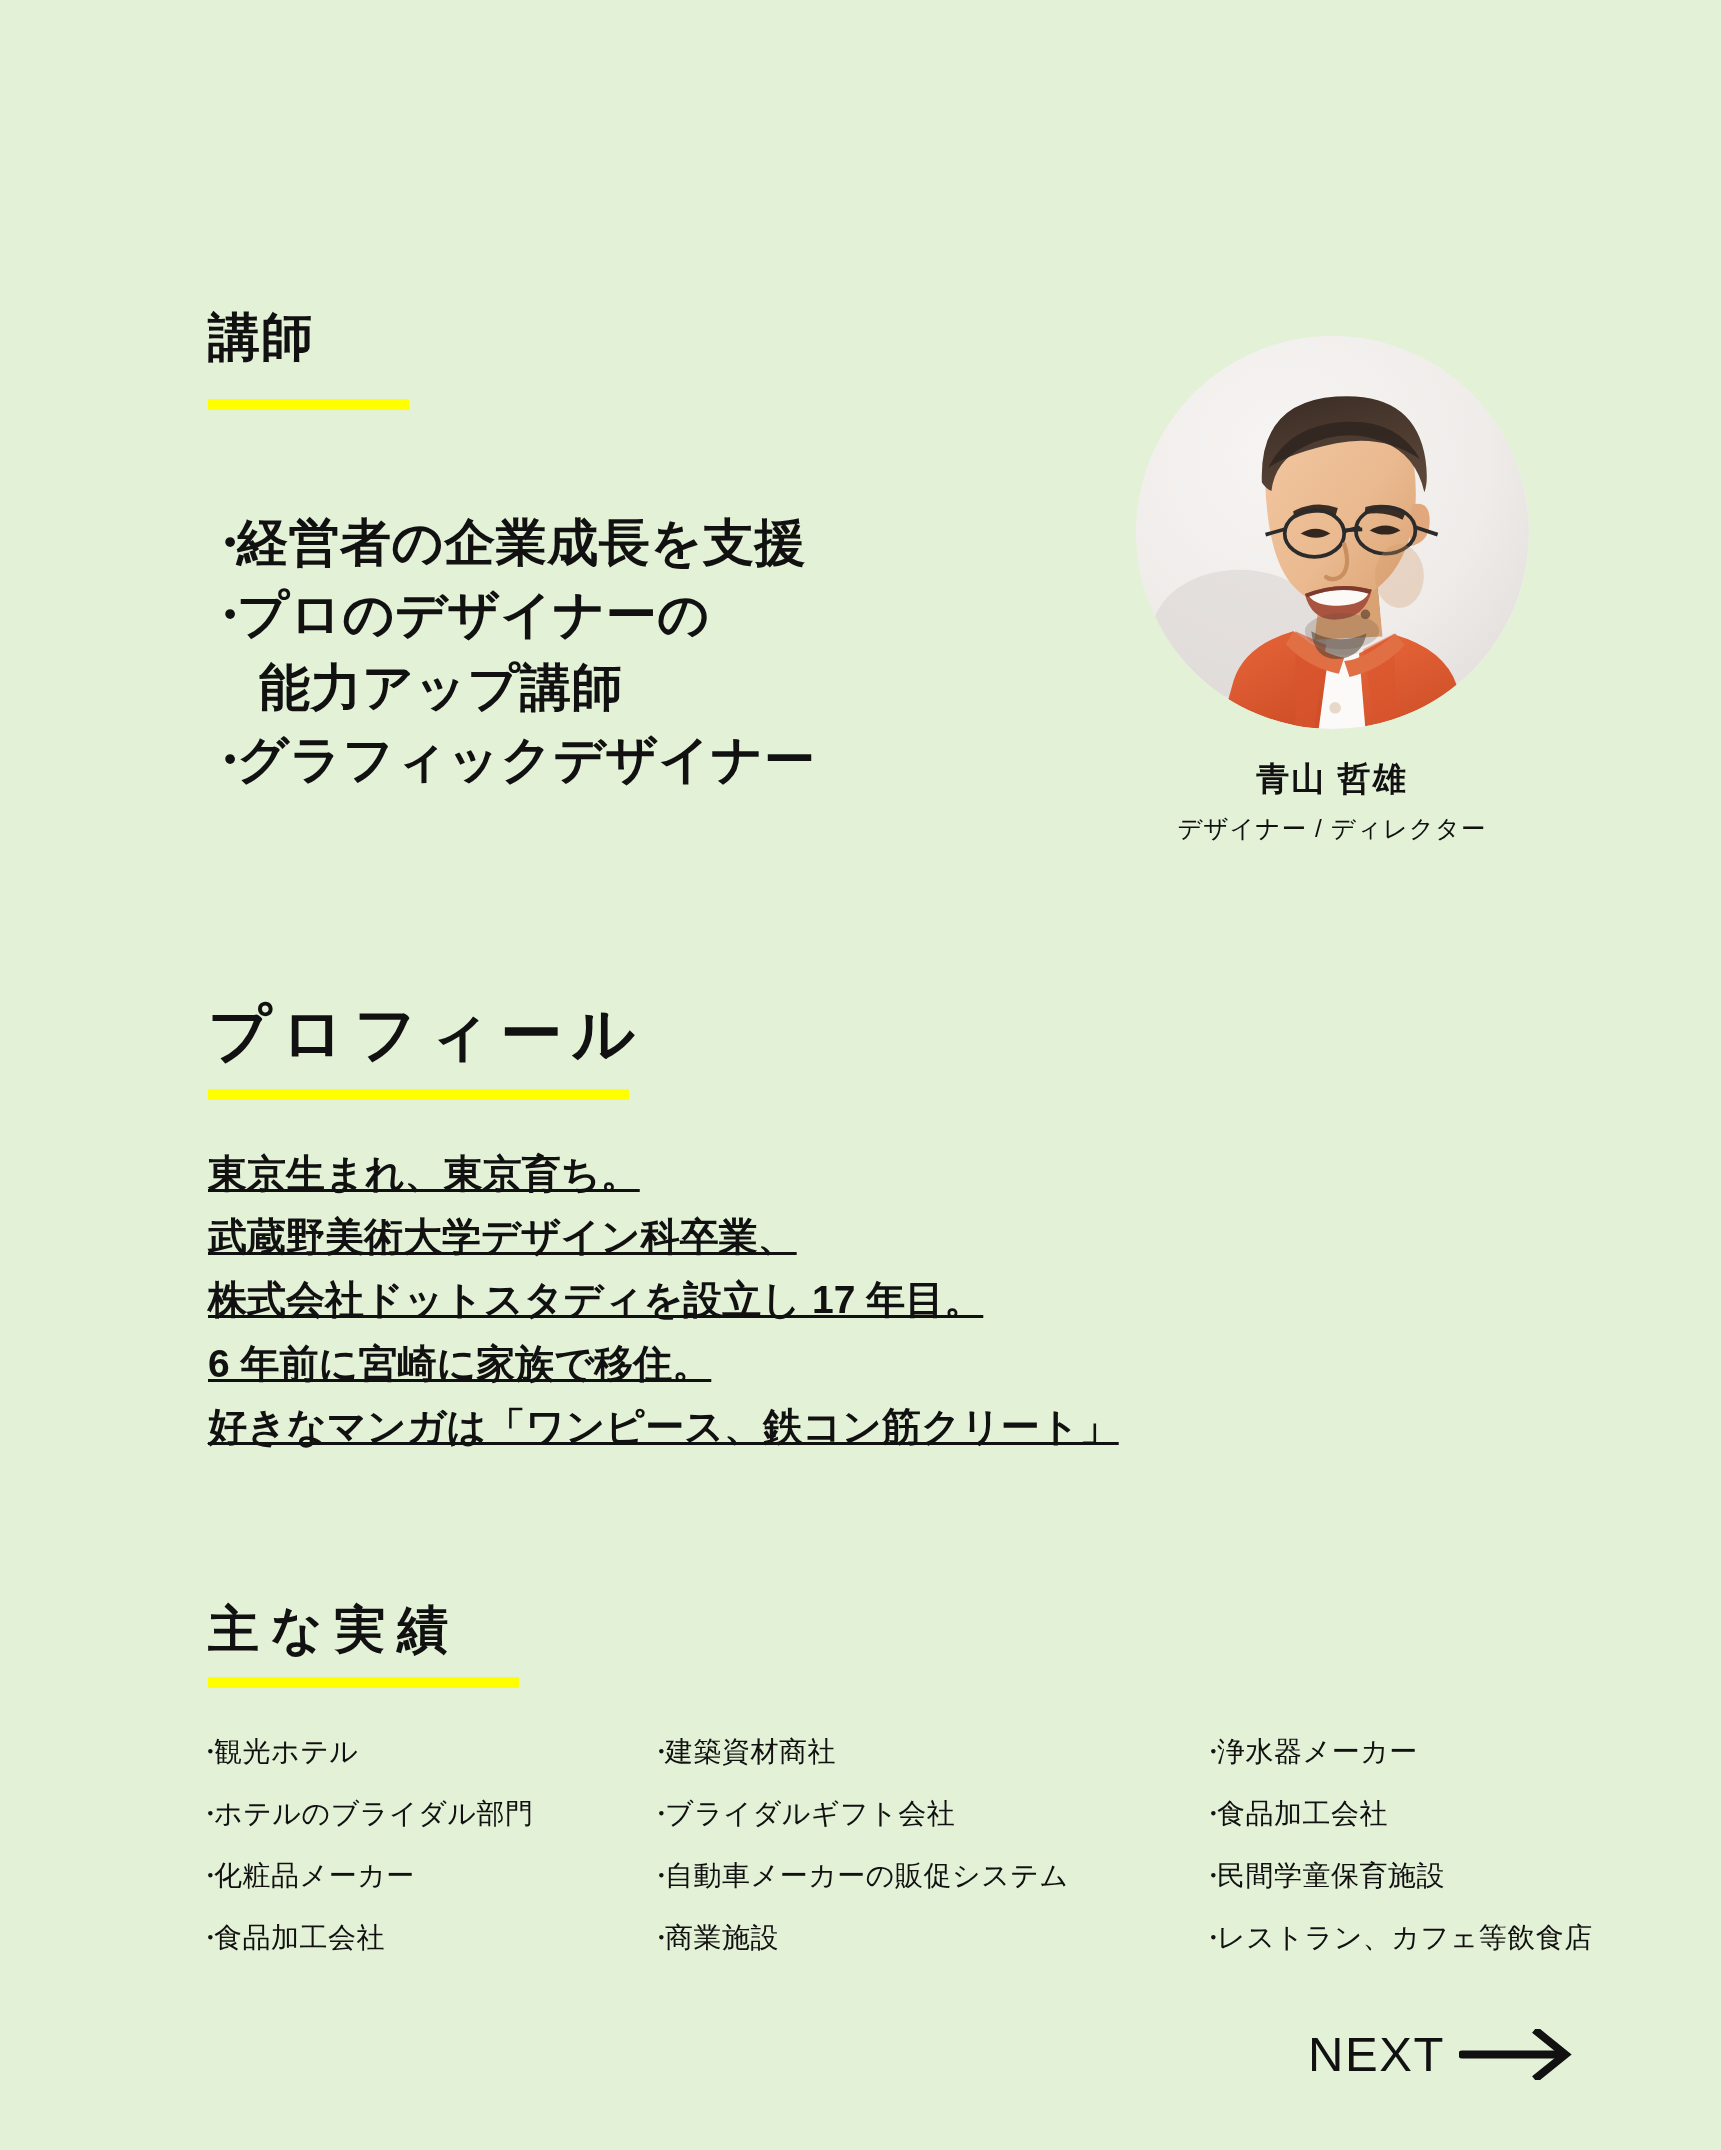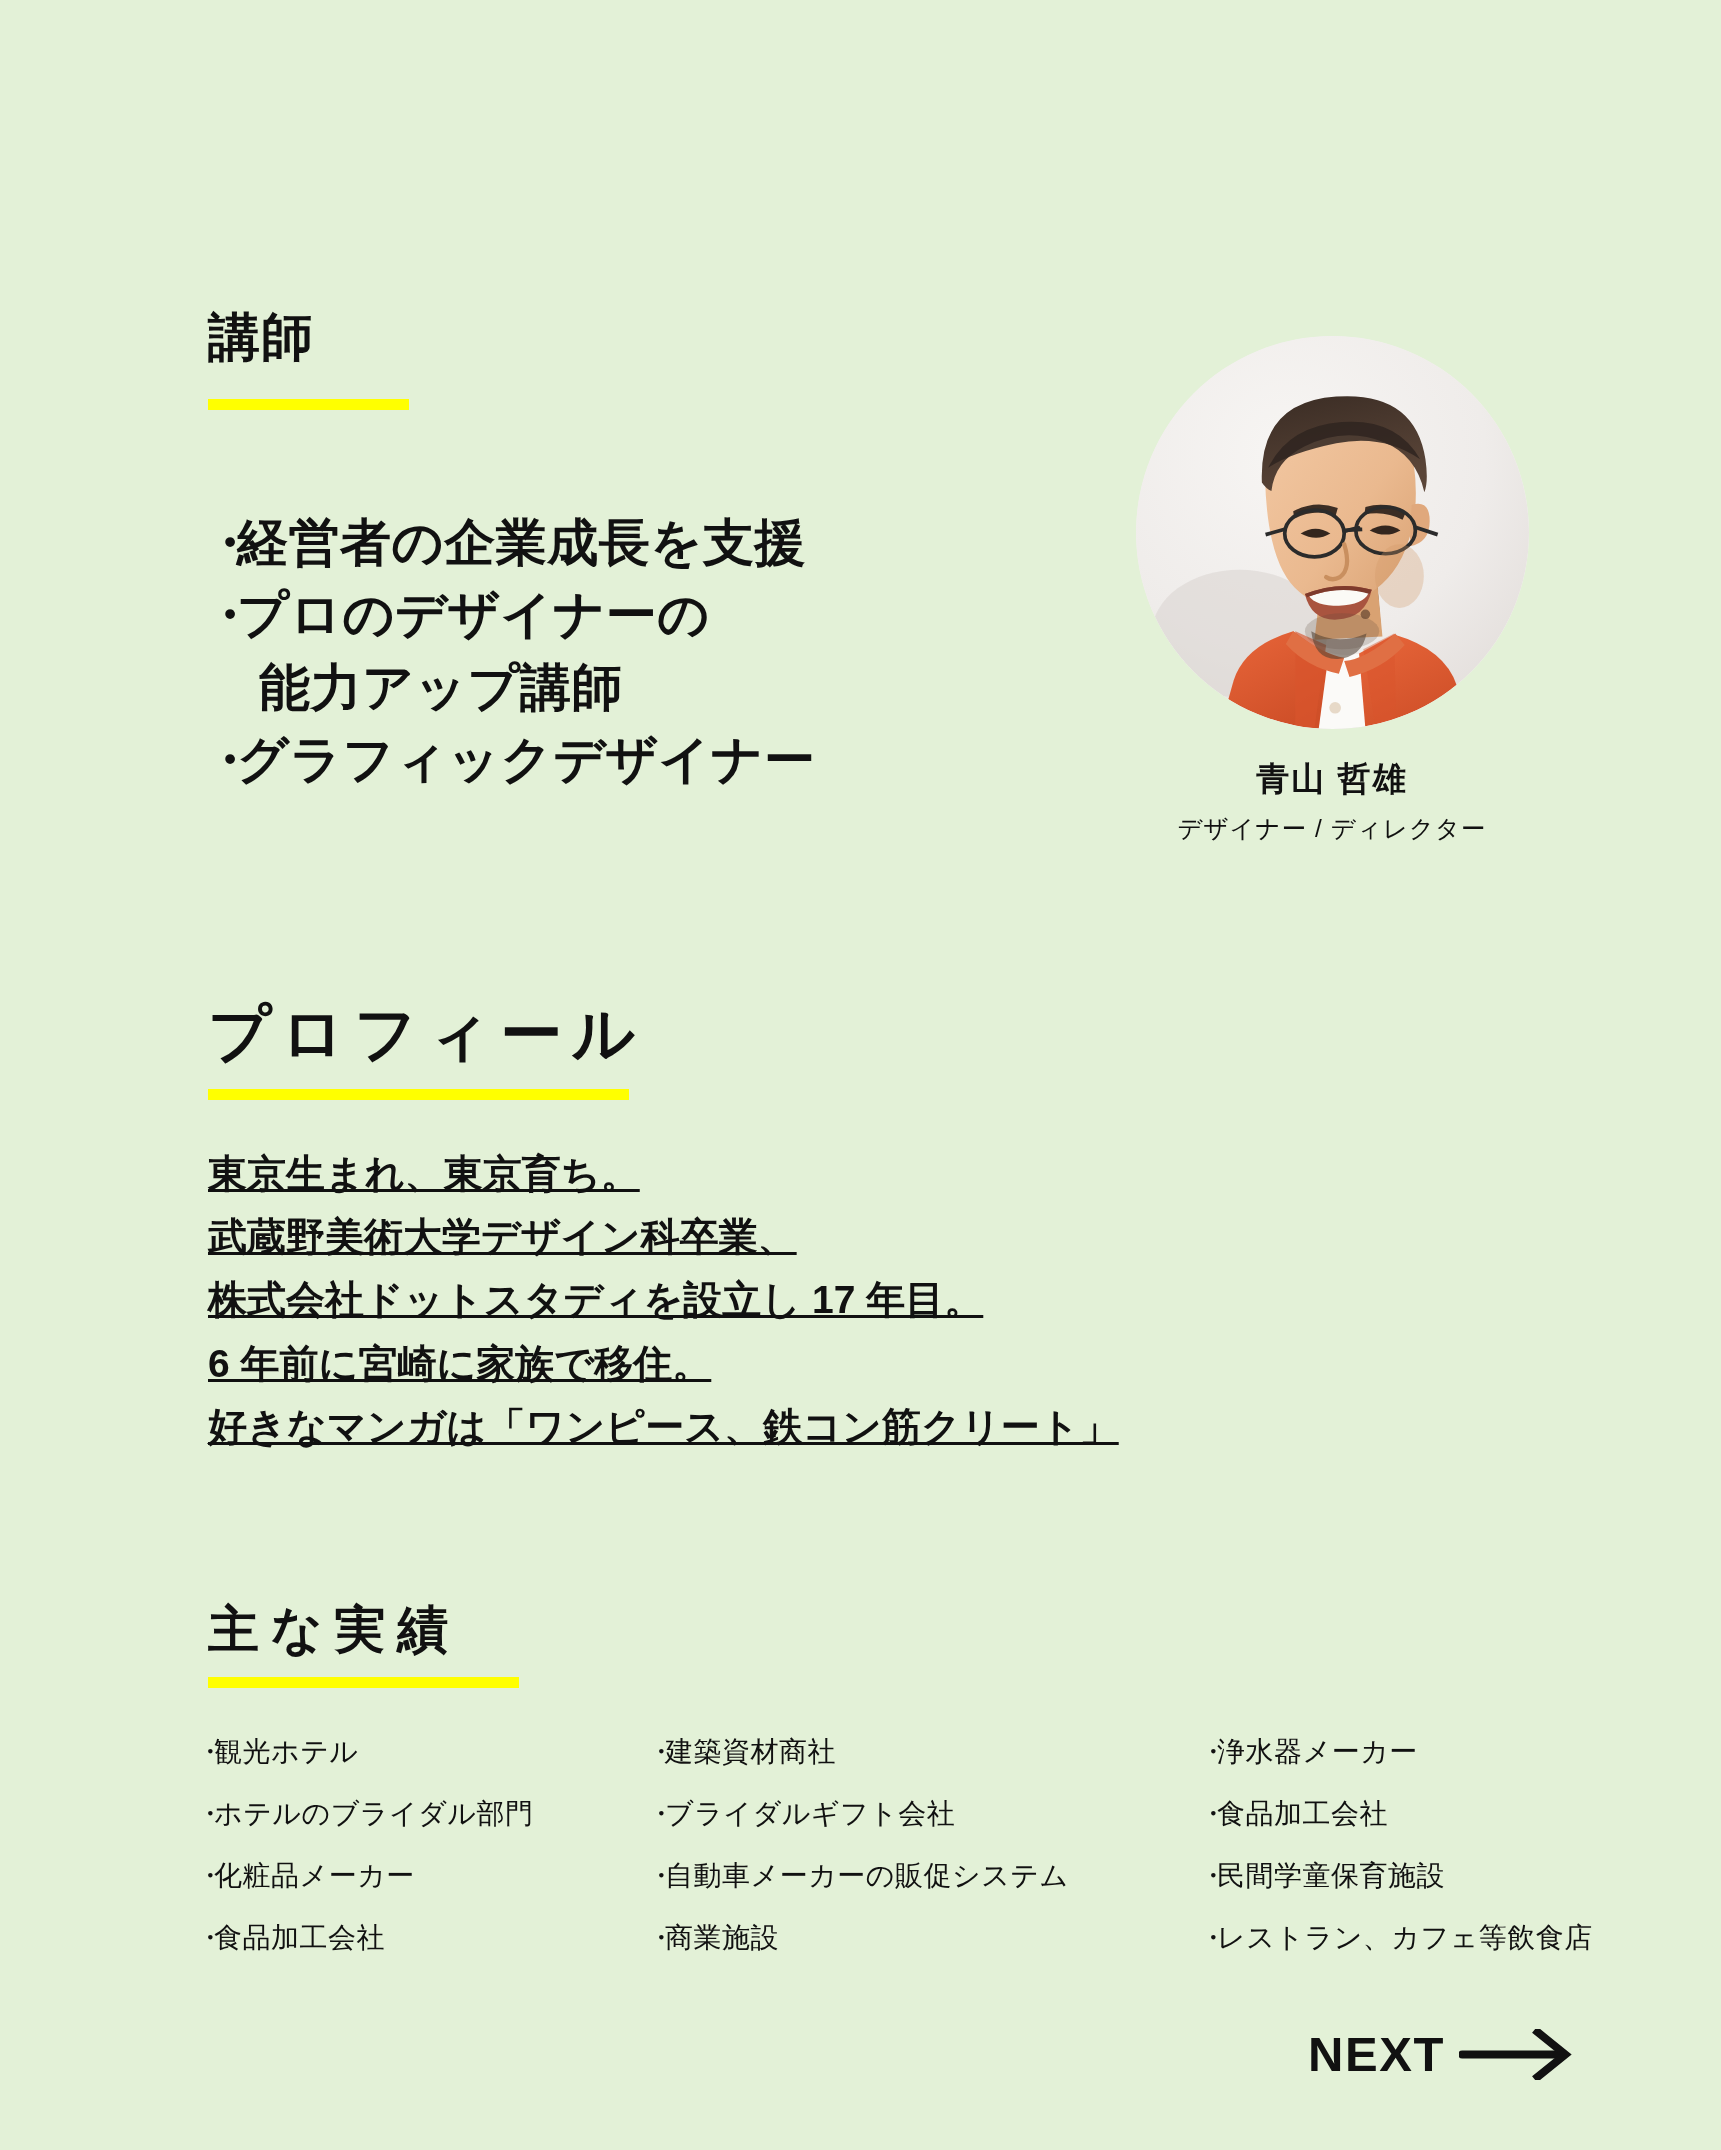--- a/index.html
+++ b/index.html
@@ -155,21 +155,21 @@
   #next-button {
     position: absolute;
     left: 1308px;
     top: 2029px;
     display: flex;
     align-items: center;
     gap: 14px;
   }
   #next-label {
     font-size: 49px;
-    font-weight: 700;
+    font-weight: 400;
     letter-spacing: 1.6px;
     line-height: 1;
   }
   #next-arrow-icon { display: block; }
 </style>
 </head>
 <body>
 
 <div class="slide">
 

